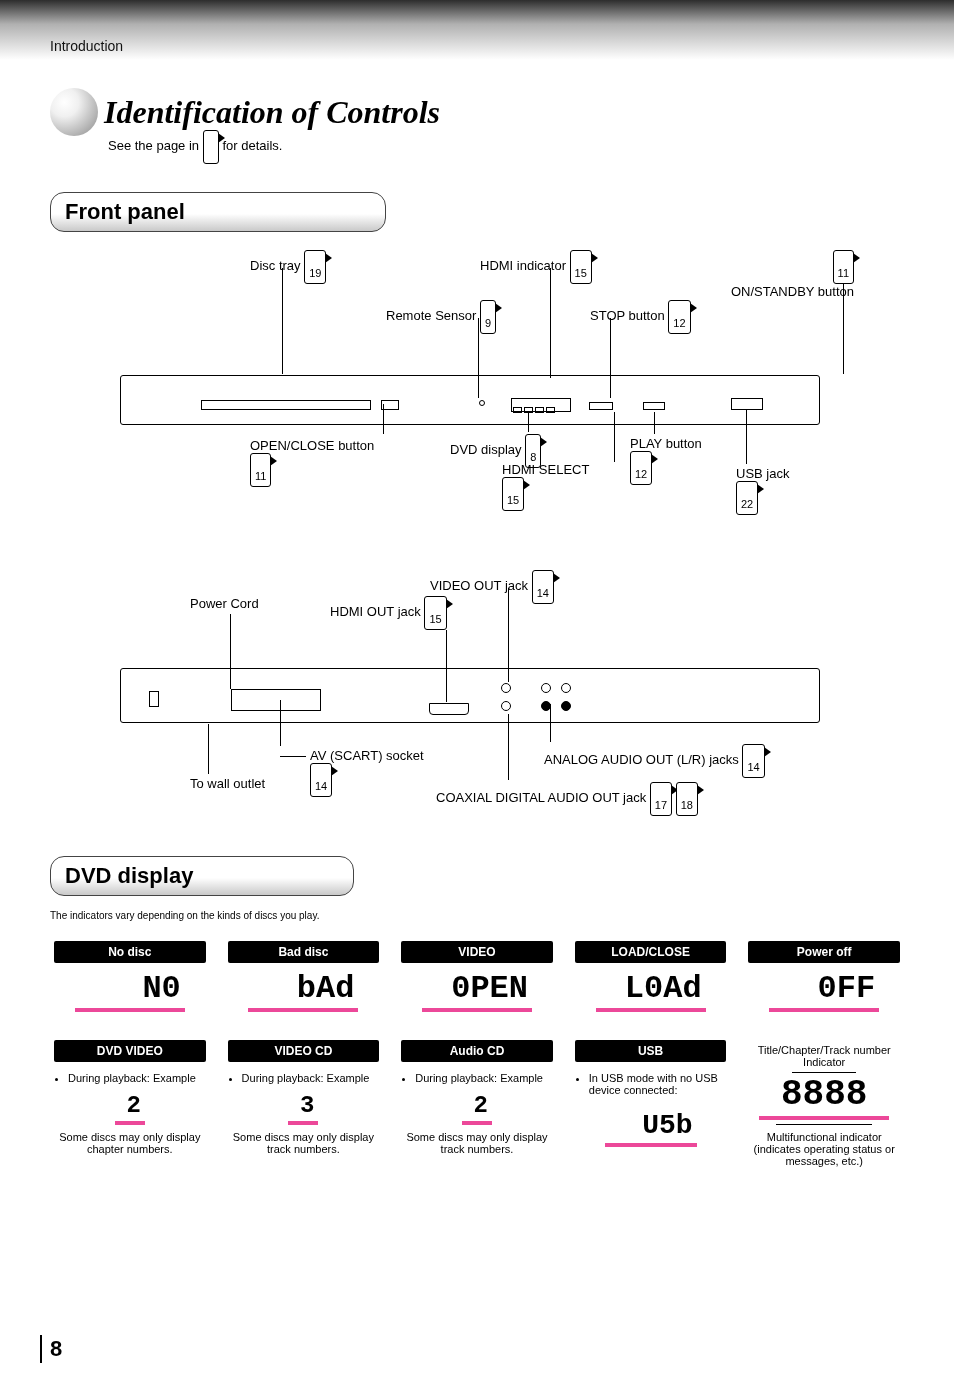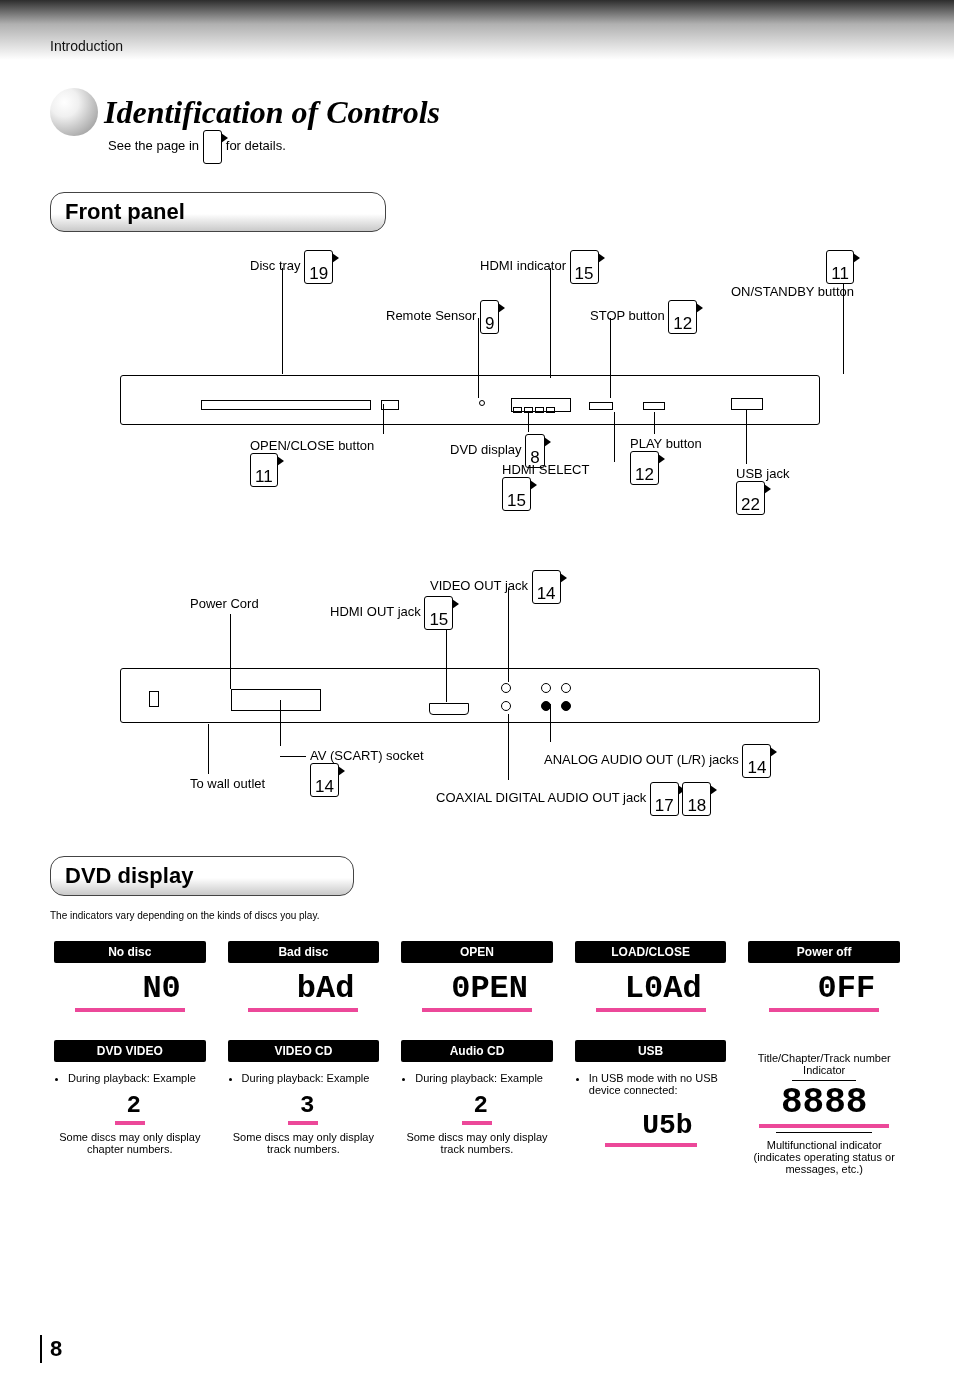--- a/index.html
+++ b/index.html
@@ -41,21 +41,21 @@
   .sub-note {
     font-size: 13px;
     margin-left: 58px;
     margin-top: -6px;
   }
   .page-ref-icon {
     display: inline-block;
     border: 1px solid #000;
     border-radius: 3px;
     padding: 16px 4px;
-    font-size: 17px;
+    font-size: 11px;
     line-height: 13px;
     height: 14px;
     position: relative;
     vertical-align: middle;
     background: #fff;
   }
   .page-ref-icon::after {
     content: "";
     position: absolute;
     right: -7px; top: 2px;
@@ -340,21 +340,21 @@
   <div class="disp-grid">
     <div class="disp-cell">
       <div class="disp-head">No disc</div>
       <div class="seg-box">N0</div>
     </div>
     <div class="disp-cell">
       <div class="disp-head">Bad disc</div>
       <div class="seg-box">bAd</div>
     </div>
     <div class="disp-cell">
-      <div class="disp-head">OPEN</div>
+      <div class="disp-head">VIDEO</div>
       <div class="seg-box">0PEN</div>
     </div>
     <div class="disp-cell">
       <div class="disp-head">LOAD/CLOSE</div>
       <div class="seg-box">L0Ad</div>
     </div>
     <div class="disp-cell">
       <div class="disp-head">Power off</div>
       <div class="seg-box">0FF</div>
     </div>
@@ -387,21 +387,21 @@
       <div class="small-note">Some discs may only display track numbers.</div>
     </div>
     <div class="disp-cell">
       <div class="disp-head">USB</div>
       <ul class="desc">
           <li>In USB mode with no USB device connected:</li>
         </ul>
       <div class="seg-box" style="margin-top:12px; min-width:92px; font-size:28px;">U5b</div>
     </div>
     <div class="disp-cell">
-      <div class="small-note" style="margin-top:12px;">Title/Chapter/Track number Indicator</div>
+      <div class="small-note" style="margin-top:4px;">Title/Chapter/Track number Indicator</div>
       <div style="border-top:1px solid #000; width:40%; margin:4px auto 2px auto;"></div>
       <div class="seg-box lg">8888</div>
       <div style="border-top:1px solid #000; width:60%; margin:4px auto 2px auto;"></div>
       <div class="small-note">Multifunctional indicator (indicates operating status or messages, etc.)</div>
     </div>
   </div>
 
 </div>
 
 <div class="page-num">8</div>

